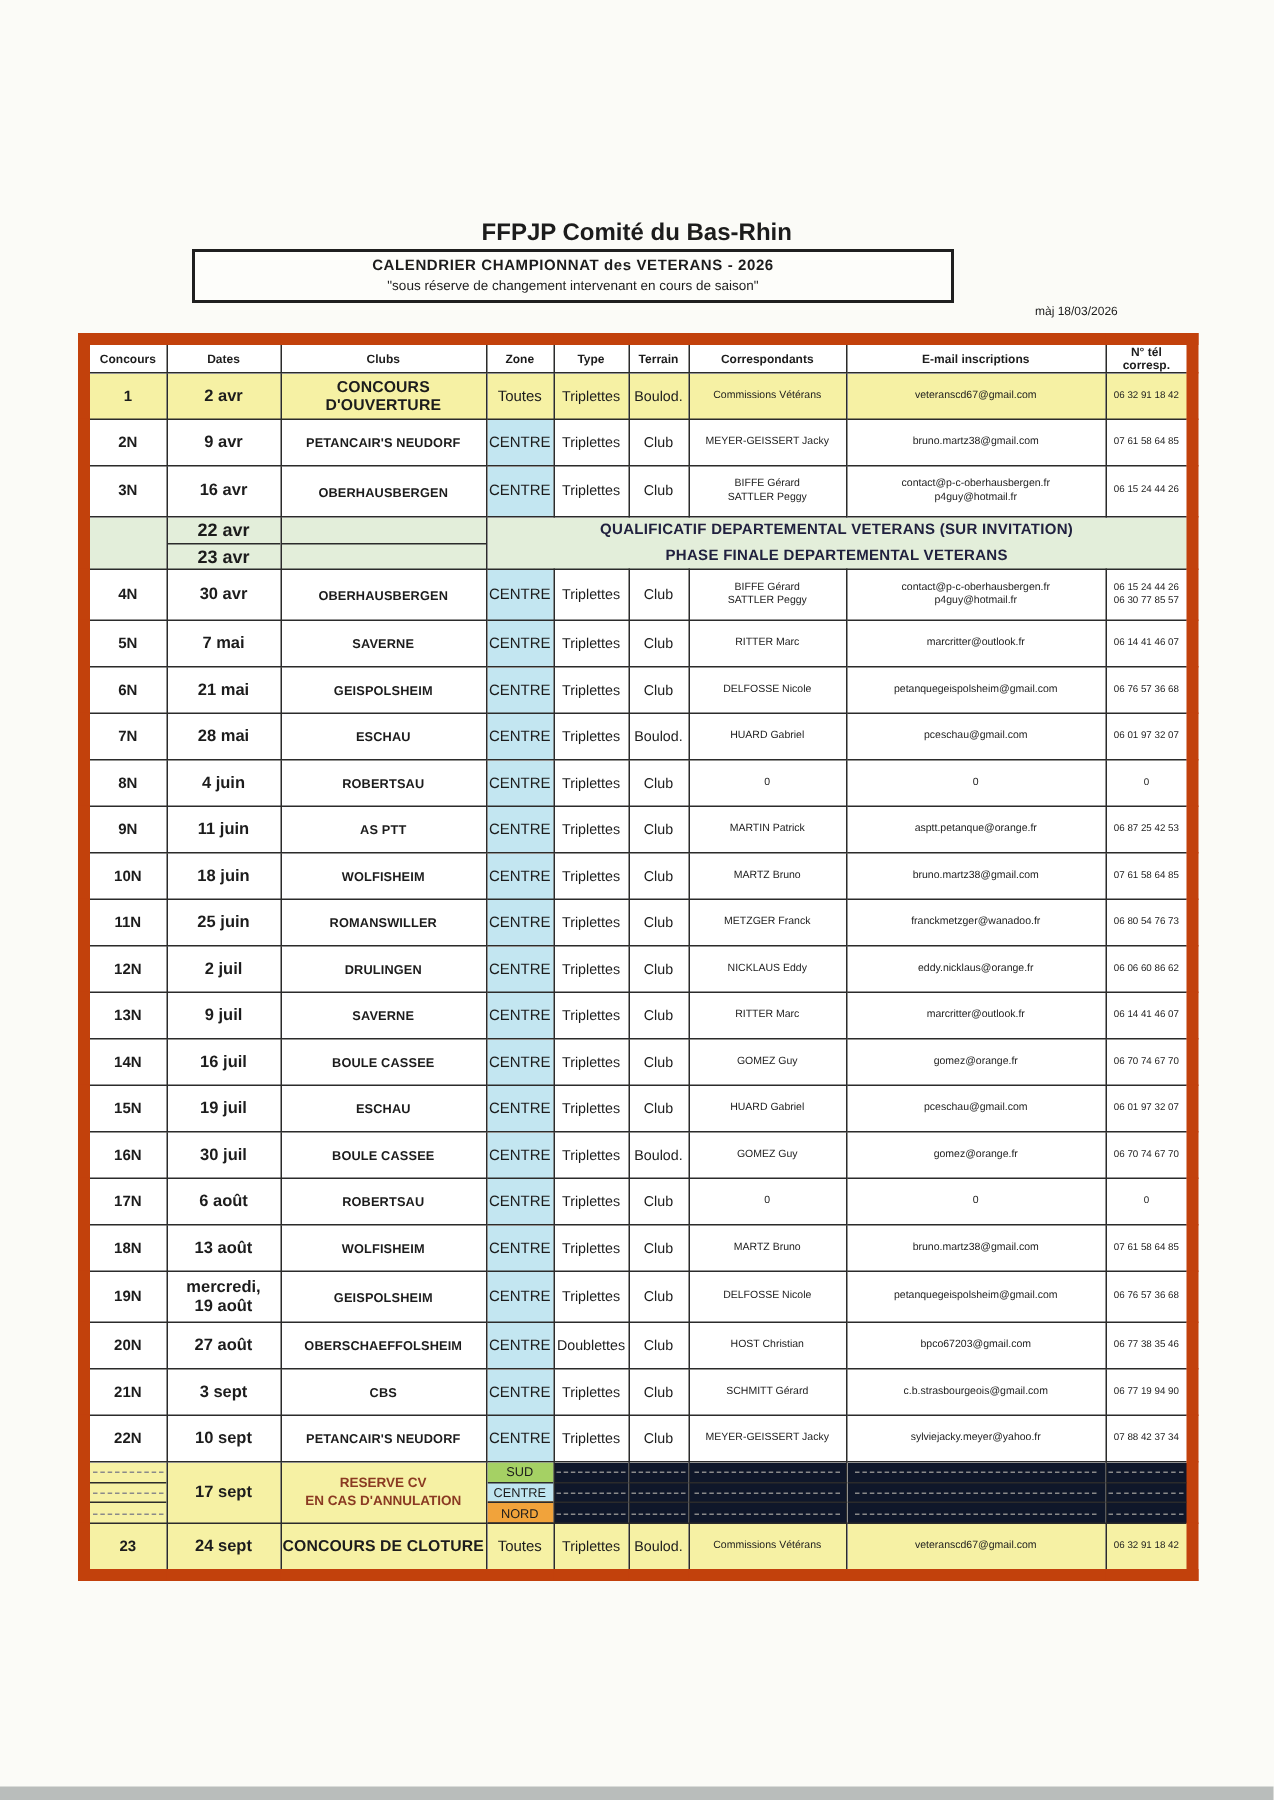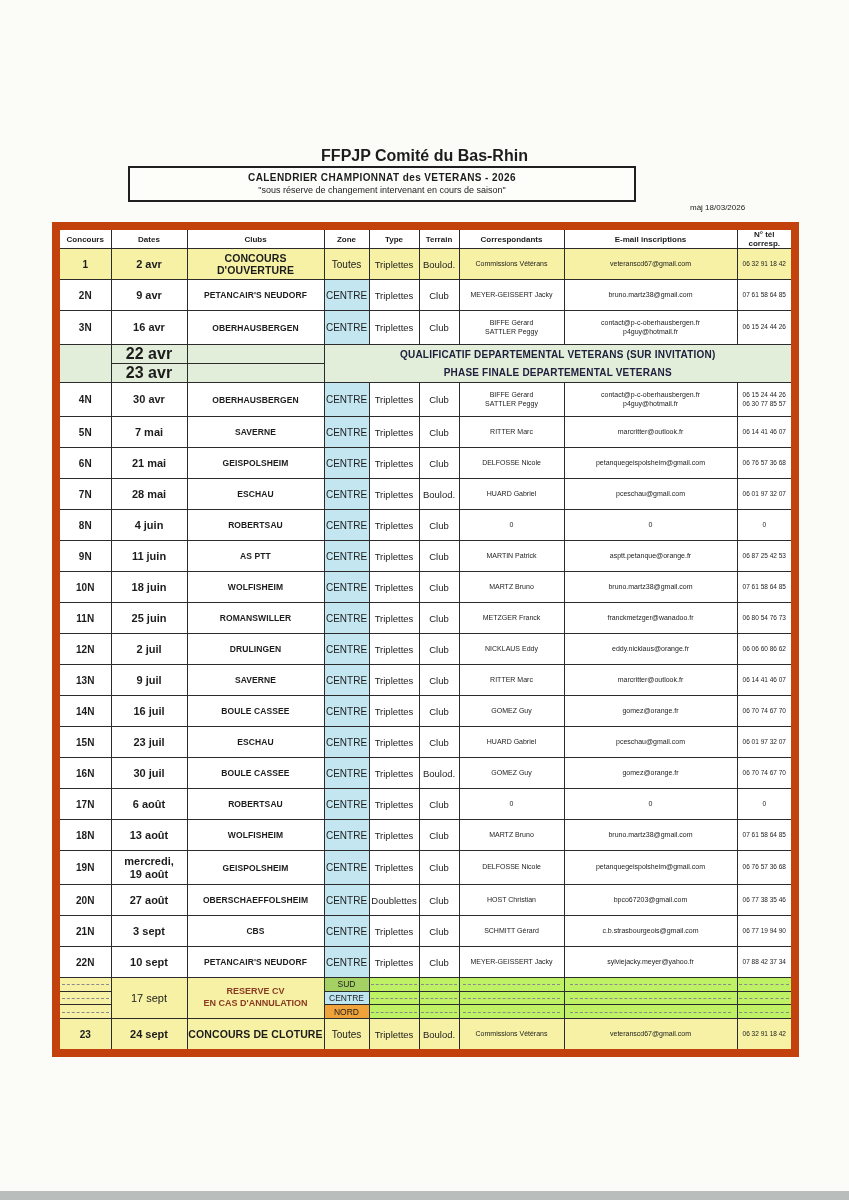--- a/index.html
+++ b/index.html
@@ -32,34 +32,34 @@
   .c-mail{font-size:7px;}
   .c-tel{font-size:6.5px;}
   .row-hl .c-club{font-size:10.5px;}
   .line{line-height:1.25;}
   .date-line{line-height:1.15;}
 
   .row-qualif td{background:#e3eeda;height:34px;}
   .fill{height:100%;display:flex;flex-direction:column;}
   .half{flex:1;display:flex;align-items:center;justify-content:center;}
   .split .half:first-child{border-bottom:1px solid #2b2b2b;}
-  .qdate{font-weight:bold;font-size:16px;}
+  .qdate{font-weight:bold;font-size:12px;}
   .qline{font-weight:bold;font-size:10px;color:#20203e;letter-spacing:.2px;text-align:center;}
 
-  .row-reserve td{height:40px;background:#bef264;}
+  .row-reserve td{height:40px;background:#0f172a;}
   .row-reserve td.yel{background:#f6f1a4;}
   .third{flex:1;position:relative;display:flex;align-items:center;justify-content:center;}
   .third + .third{border-top:1px solid #2b2b2b;}
   .dashline{position:absolute;left:3%;right:3%;top:50%;border-top:1px dashed #8a8a8a;}
   .z-sud{background:#a5d164;}
   .z-centre{background:#bfe5f0;}
   .z-nord{background:#f1a33b;}
   .zlabel{font-size:8.5px;}
   .rsv-line{font-weight:bold;font-size:9px;color:#8a3a22;line-height:1.3;}
-  .rdate{font-weight:normal;font-size:11px;}
+  .rdate{font-weight:bold;font-size:11px;}
 
   .scan-edge{position:absolute;left:0;bottom:0;width:100%;height:9px;
        background:#b9bdbb;border-top:2px solid #70767
 
 4;}
 </style>
 </head>
 <body>
 
 <div class="page">
@@ -384,21 +384,21 @@
           <td class="c-mail">
             <div class="line">gomez@orange.fr</div>
           </td>
           <td class="c-tel">
             <div class="line">06 70 74 67 70</div>
           </td>
         </tr>
         <tr class="row-event">
           <td class="c-conc">15N</td>
           <td class="c-date">
-            <div class="date-line">23 juil</div>
+            <div class="date-line">19 juil</div>
           </td>
           <td class="c-club">ESCHAU</td>
           <td class="c-zone zone-blue">CENTRE</td>
           <td class="c-type">Triplettes</td>
           <td class="c-terr">Club</td>
           <td class="c-corr">
             <div class="line">HUARD Gabriel</div>
           </td>
           <td class="c-mail">
             <div class="line">pceschau@gmail.com</div>

